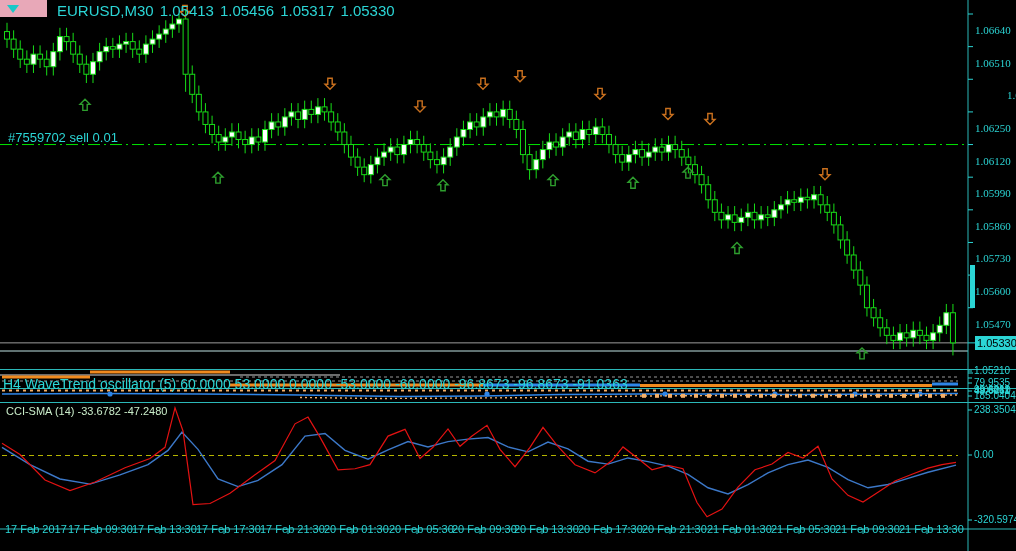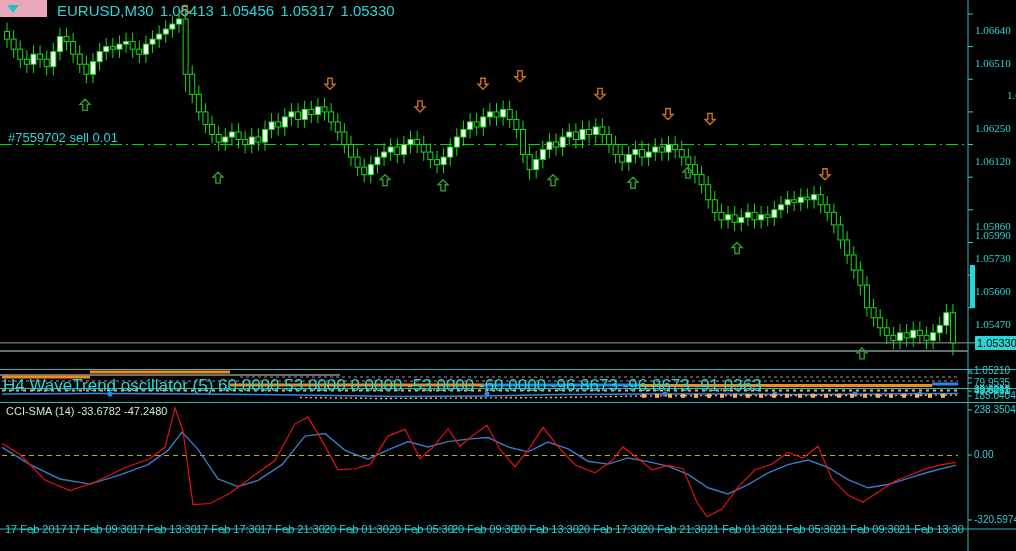--- a/index.html
+++ b/index.html
@@ -11,21 +11,21 @@
   #symbol-icon{position:absolute;left:0;top:0;width:47px;height:17px;background:#e8a8b8;z-index:5;}
   #symbol-icon .tri{position:absolute;left:7px;top:5px;width:0;height:0;
     border-left:6px solid transparent;border-right:6px solid transparent;border-top:8px solid #18c8c8;}
   #order-label{position:absolute;left:8px;top:130px;font-size:13px;color:#2bd5d5;z-index:4;}
   #price-axis{position:absolute;left:968px;top:16px;width:72px;height:551px;z-index:3;font-family:Liberation Serif, serif;}
   .pa-label{position:absolute;left:7px;font-size:11px;color:#2bd5d5;white-space:nowrap;}
   #current-price-box{position:absolute;left:975px;top:336px;width:41px;height:14px;background:#2bd5d5;
     color:#000;font-size:11px;line-height:14px;padding-left:2px;z-index:6;}
   #time-axis{position:absolute;left:0;top:518px;width:1016px;height:27px;z-index:3;border-radius:8px;}
   .ta-label{position:absolute;top:5px;font-size:11px;color:#2bd5d5;white-space:nowrap;}
-  .ind-label{position:absolute;left:3px;font-size:17px;color:#2bd5d5;white-space:nowrap;z-index:4;}
+  .ind-label{position:absolute;left:3px;font-size:14px;color:#2bd5d5;white-space:nowrap;z-index:4;}
   #cci-label{position:absolute;left:6px;top:405px;font-size:11px;color:#c9ecc9;white-space:nowrap;z-index:4;}
   .mini-axis-label{position:absolute;left:974px;font-size:10px;color:#2bd5d5;white-space:nowrap;z-index:4;}
 </style>
 </head>
 <body>
 
 <div id="terminal">
 
   <svg id="chart-svg" width="1016" height="551">
       <line x1="0" y1="144.5454545454571" x2="968" y2="144.5454545454571" stroke="#00e400" stroke-width="1" stroke-dasharray="12 4 2 4"></line>
@@ -434,21 +434,21 @@
   </div>
 
   <div id="order-label">#7559702 sell 0.01</div>
 
   <div id="price-axis">
       <div class="pa-label" style="top: 8px;">1.06640</div>
       <div class="pa-label" style="top: 40.6364px;">1.06510</div>
       <div class="pa-label" style="top: 73.2727px; margin-left: 32px;">1.06380</div>
       <div class="pa-label" style="top: 105.909px;">1.06250</div>
       <div class="pa-label" style="top: 138.545px;">1.06120</div>
-      <div class="pa-label" style="top: 171.182px; margin-top: 42px;">1.05990</div>
+      <div class="pa-label" style="top: 171.182px;">1.05990</div>
       <div class="pa-label" style="top: 203.818px;">1.05860</div>
       <div class="pa-label" style="top: 236.455px;">1.05730</div>
       <div class="pa-label" style="top: 269.091px;">1.05600</div>
       <div class="pa-label" style="top: 301.727px;">1.05470</div>
       <div class="pa-label" style="top: 367px;">1.05210</div>
     </div>
   <div id="current-price-box">1.05330</div>
 
   <div class="ind-label" style="top:376px;">H4 WaveTrend oscillator (5) 60.0000 53.0000 0.0000 -53.0000 -60.0000 -96.8673 -96.8673 -91.0363</div>
   <div id="cci-label">CCI-SMA (14)  -33.6782 -47.2480</div>

